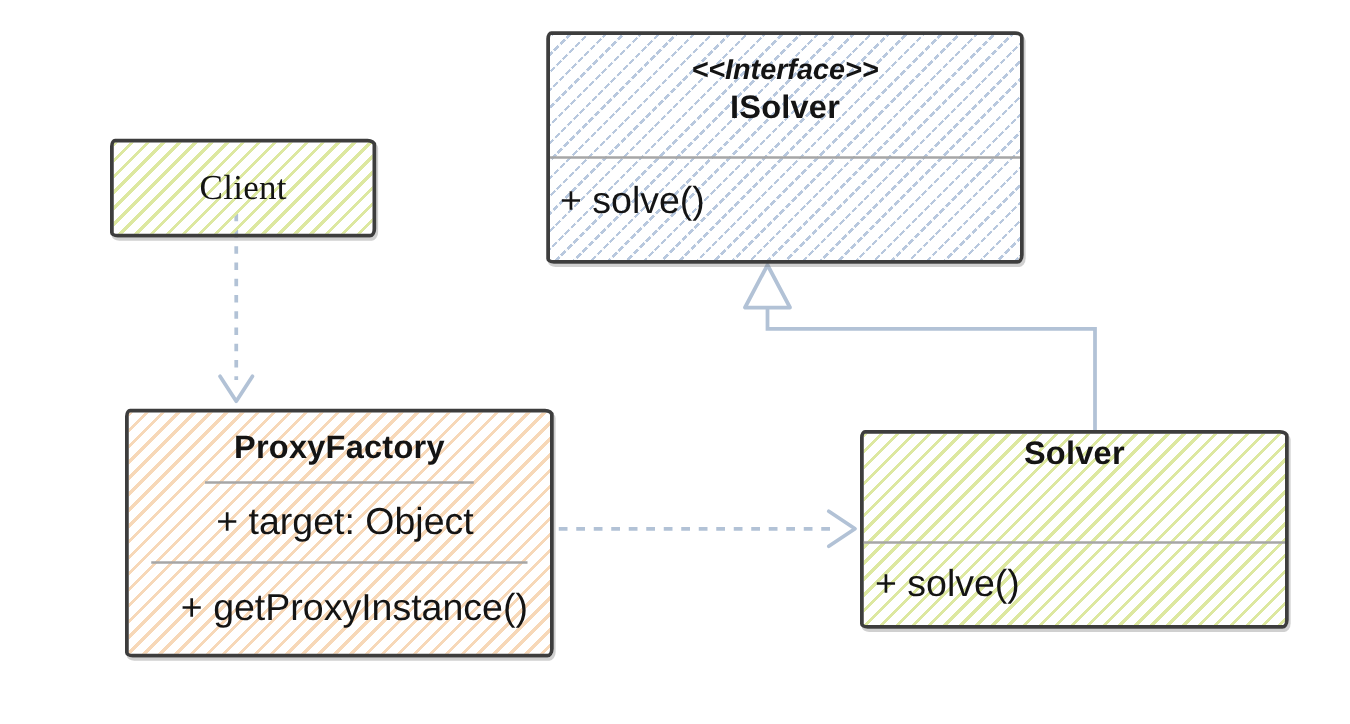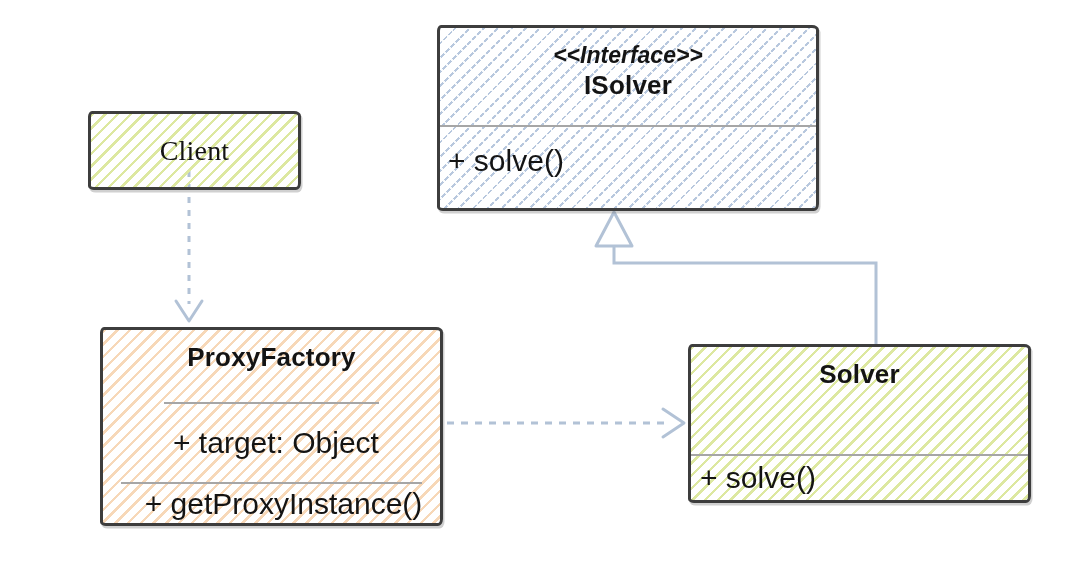--- a/index.html
+++ b/index.html
@@ -51,26 +51,26 @@
   
   #isolver{left:437px;top:25px;width:382px;height:186px;}
   #isolver .head{height:97px;padding-top:13px;}
   #isolver .head .stereotype{line-height:28px;}
   #isolver .head .class-title{line-height:32px;}
   #isolver .members{flex:1;padding:17px 0 0 8px;}
 
   
   #proxyfactory{left:100px;top:327px;width:343px;height:199px;align-items:center;}
   #proxyfactory .head{height:55px;display:flex;align-items:center;justify-content:center;}
-  #proxyfactory .attrs{height:80px;display:flex;align-items:center;padding-left:9px;margin-top:17px;}
+  #proxyfactory .attrs{height:64px;display:flex;align-items:center;padding-left:9px;}
   #proxyfactory .members{flex:1;display:flex;align-items:center;padding-left:24px;}
 
   
   #solver{left:688px;top:344px;width:343px;height:159px;}
-  #solver .head{height:107px;padding-top:12px;}
+  #solver .head{height:86px;padding-top:0;}
   #solver .members{flex:1;display:flex;align-items:center;padding-left:9px;}
 </style>
 </head>
 <body>
 
 <div class="canvas">
 
   <svg class="connectors" viewBox="0 0 1080 579">
 
     <g>

